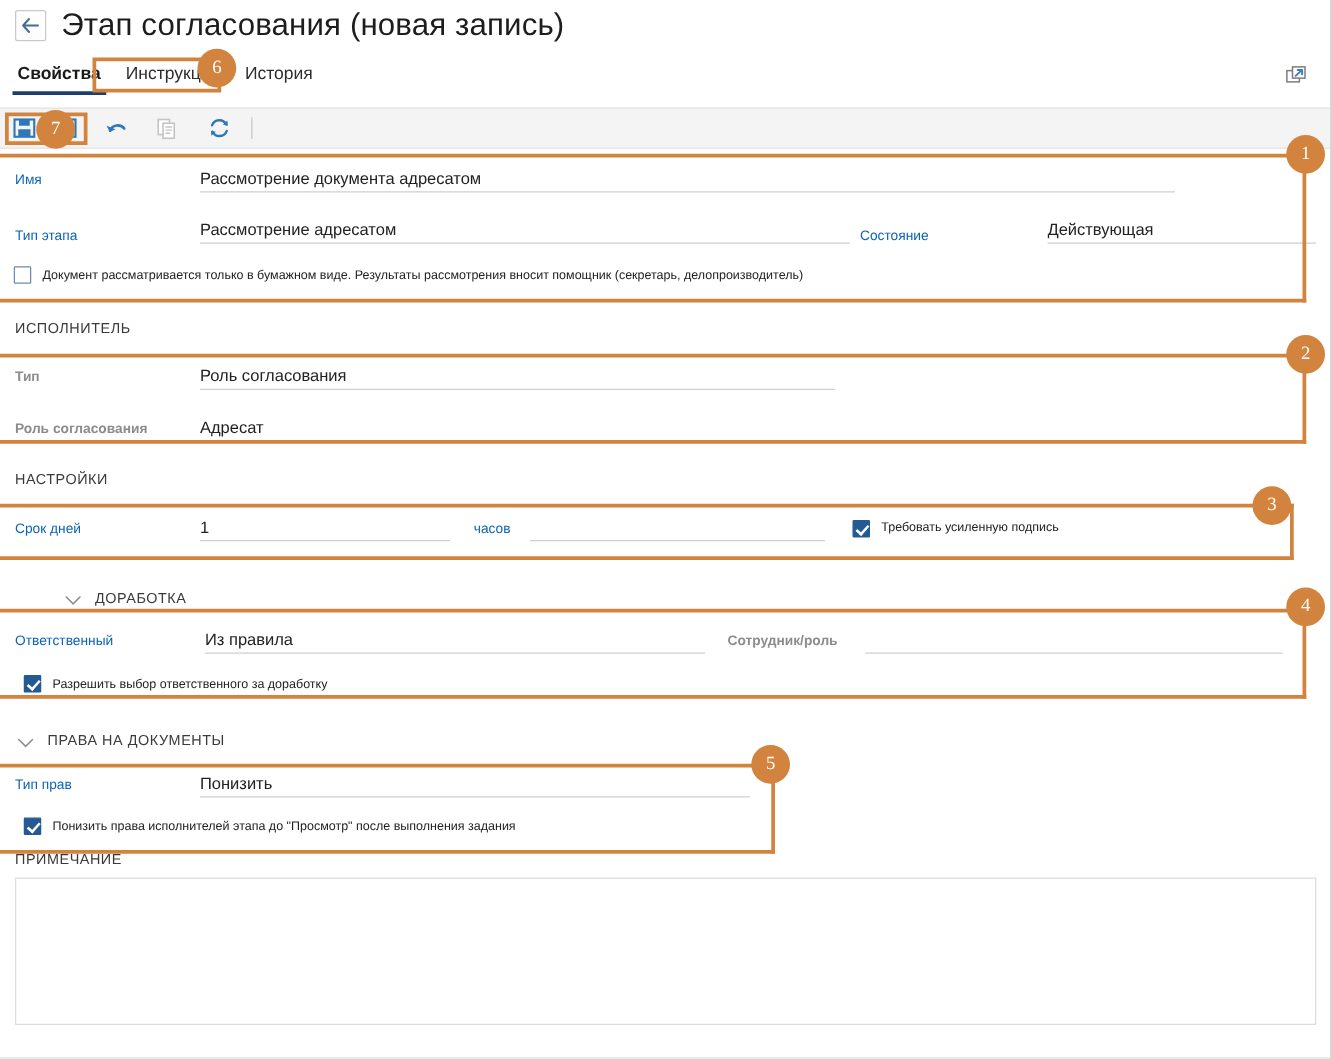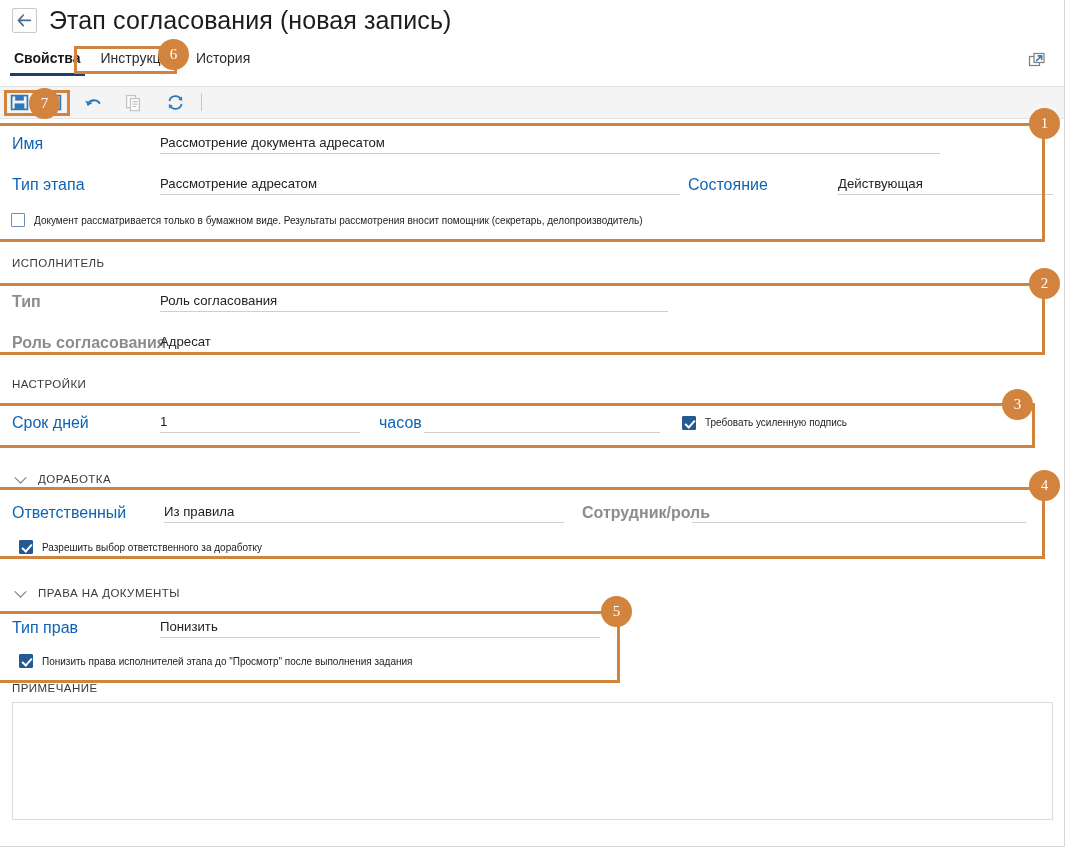--- a/index.html
+++ b/index.html
@@ -109,21 +109,21 @@
     padding-left: 12px;
   }
   .section-title.with-chevron { padding-left: 38px; position: relative; }
   .chev {
     position: absolute; left: 14px; top: 3px;
     width: 13px; height: 9px;
   }
 
   .row { display: flex; align-items: center; }
   .lbl {
-    font-size: 16px;
+    font-size: 11px;
     color: #0d64b5;
     white-space: nowrap;
   }
   .lbl.grey { color: #8c8c8c; font-weight: bold; }
   .fld {
     font-size: 13.2px;
     color: #222222;
     border-bottom: 1px solid #cfcfcf;
     height: 21px;
     line-height: 19px;
@@ -252,21 +252,21 @@
     <div class="tb-sep"></div>
   </div>
 
   <div class="body">
 
     <div style="height:125px;position:relative;">
       <div class="row" style="position:absolute;left:12px;top:14px;">
         <div class="lbl" style="width:148px">Имя</div>
         <div class="fld" style="width:780px">Рассмотрение документа адресатом</div>
       </div>
-      <div class="row" style="position:absolute;left:12px;top:55px;">
+      <div class="row" style="position:absolute;left:12px;top:55px;align-items:flex-end;">
         <div class="lbl" style="width:148px">Тип этапа</div>
         <div class="fld" style="width:520px">Рассмотрение адресатом</div>
         <div class="lbl" style="width:158px;padding-left:8px">Состояние</div>
         <div class="fld" style="width:215px">Действующая</div>
       </div>
       <div class="row" style="position:absolute;left:11px;top:94px;">
         <span class="cb"></span>
         <span class="cb-text">Документ рассматривается только в бумажном виде. Результаты рассмотрения вносит помощник (секретарь, делопроизводитель)</span>
       </div>
     </div>
@@ -288,21 +288,21 @@
       <div class="row" style="position:absolute;left:12px;top:48px;">
         <div class="lbl" style="width:148px">Срок дней</div>
         <div class="fld" style="width:200px">1</div>
         <div class="lbl" style="width:64px;padding-left:19px">часов</div>
         <div class="fld" style="width:236px"></div>
         <span class="cb checked" style="margin-left:22px"></span>
         <span class="cb-text">Требовать усиленную подпись</span>
       </div>
     </div>
 
-    <div style="height:115px;position:relative;">
+    <div style="height:115px;position:relative;padding-left:38px;">
       <div class="section-title with-chevron" style="position:absolute;top:13px">
         <svg class="chev" viewBox="0 0 13 9">
           <path d="M1 1.6 L6.5 7 L12 1.6" stroke="#8d8d8d" stroke-width="1.3" fill="none" stroke-linecap="round"></path>
         </svg>
       ДОРАБОТКА</div>
       <div class="row" style="position:absolute;left:12px;top:42px;">
         <div class="lbl" style="width:152px">Ответственный</div>
         <div class="fld" style="width:400px">Из правила</div>
         <div class="lbl grey" style="width:128px;padding-left:18px">Сотрудник/роль</div>
         <div class="fld" style="width:334px"></div>

